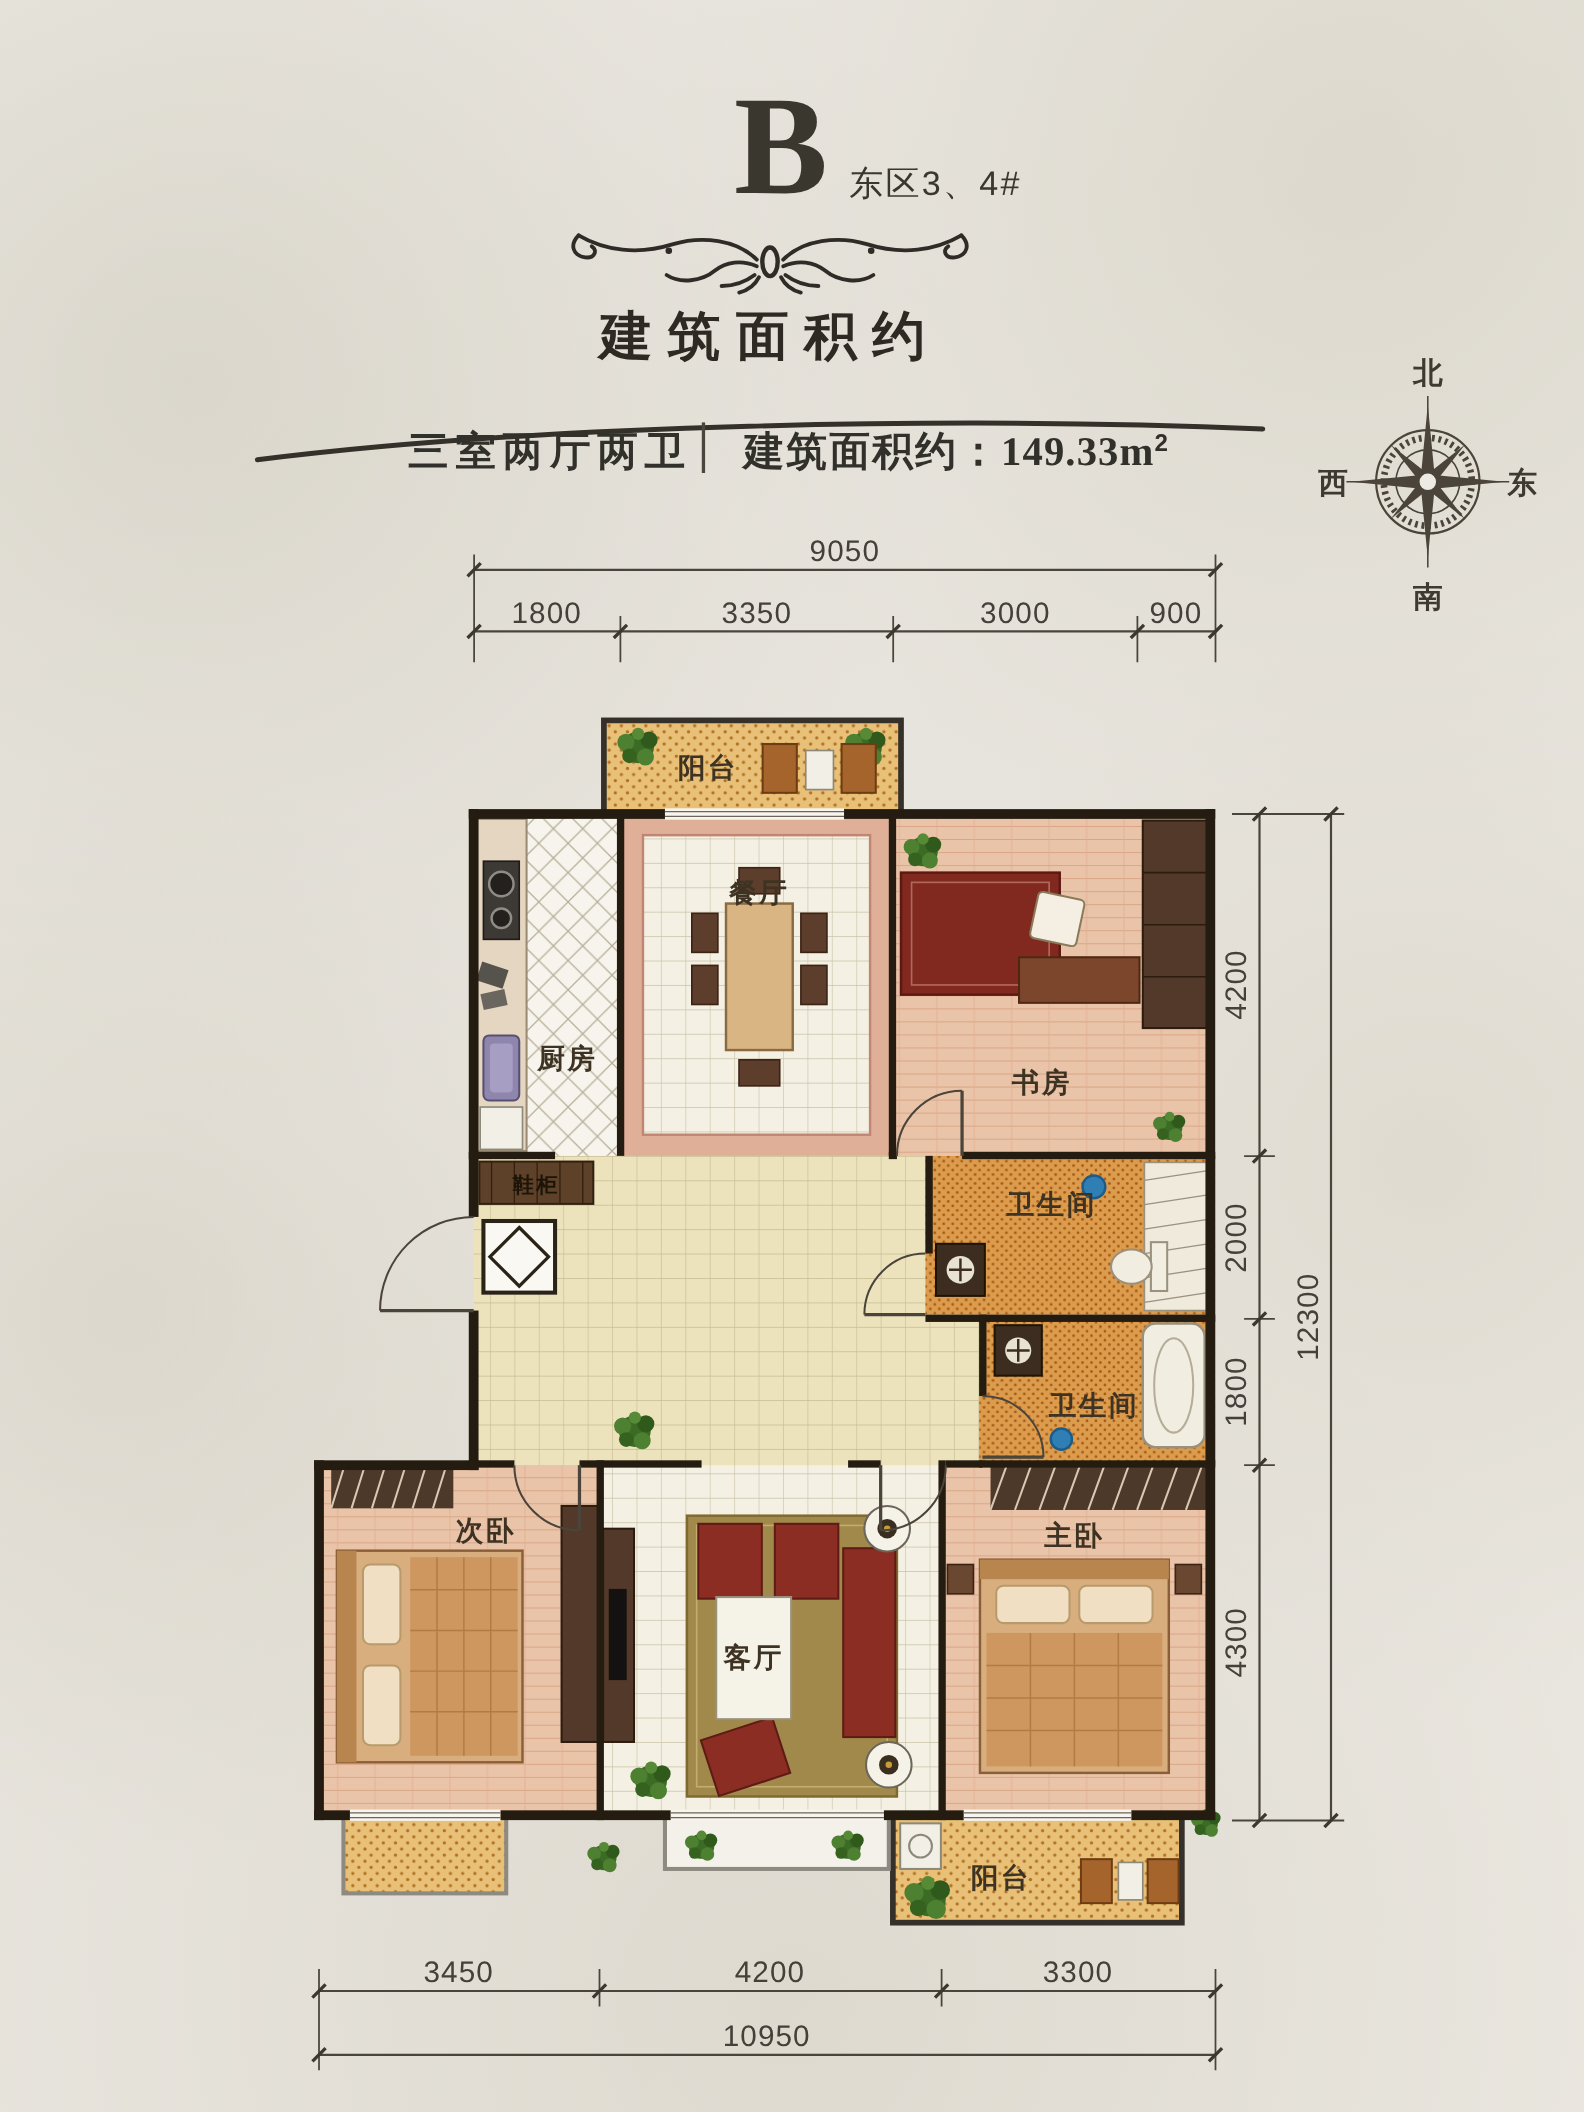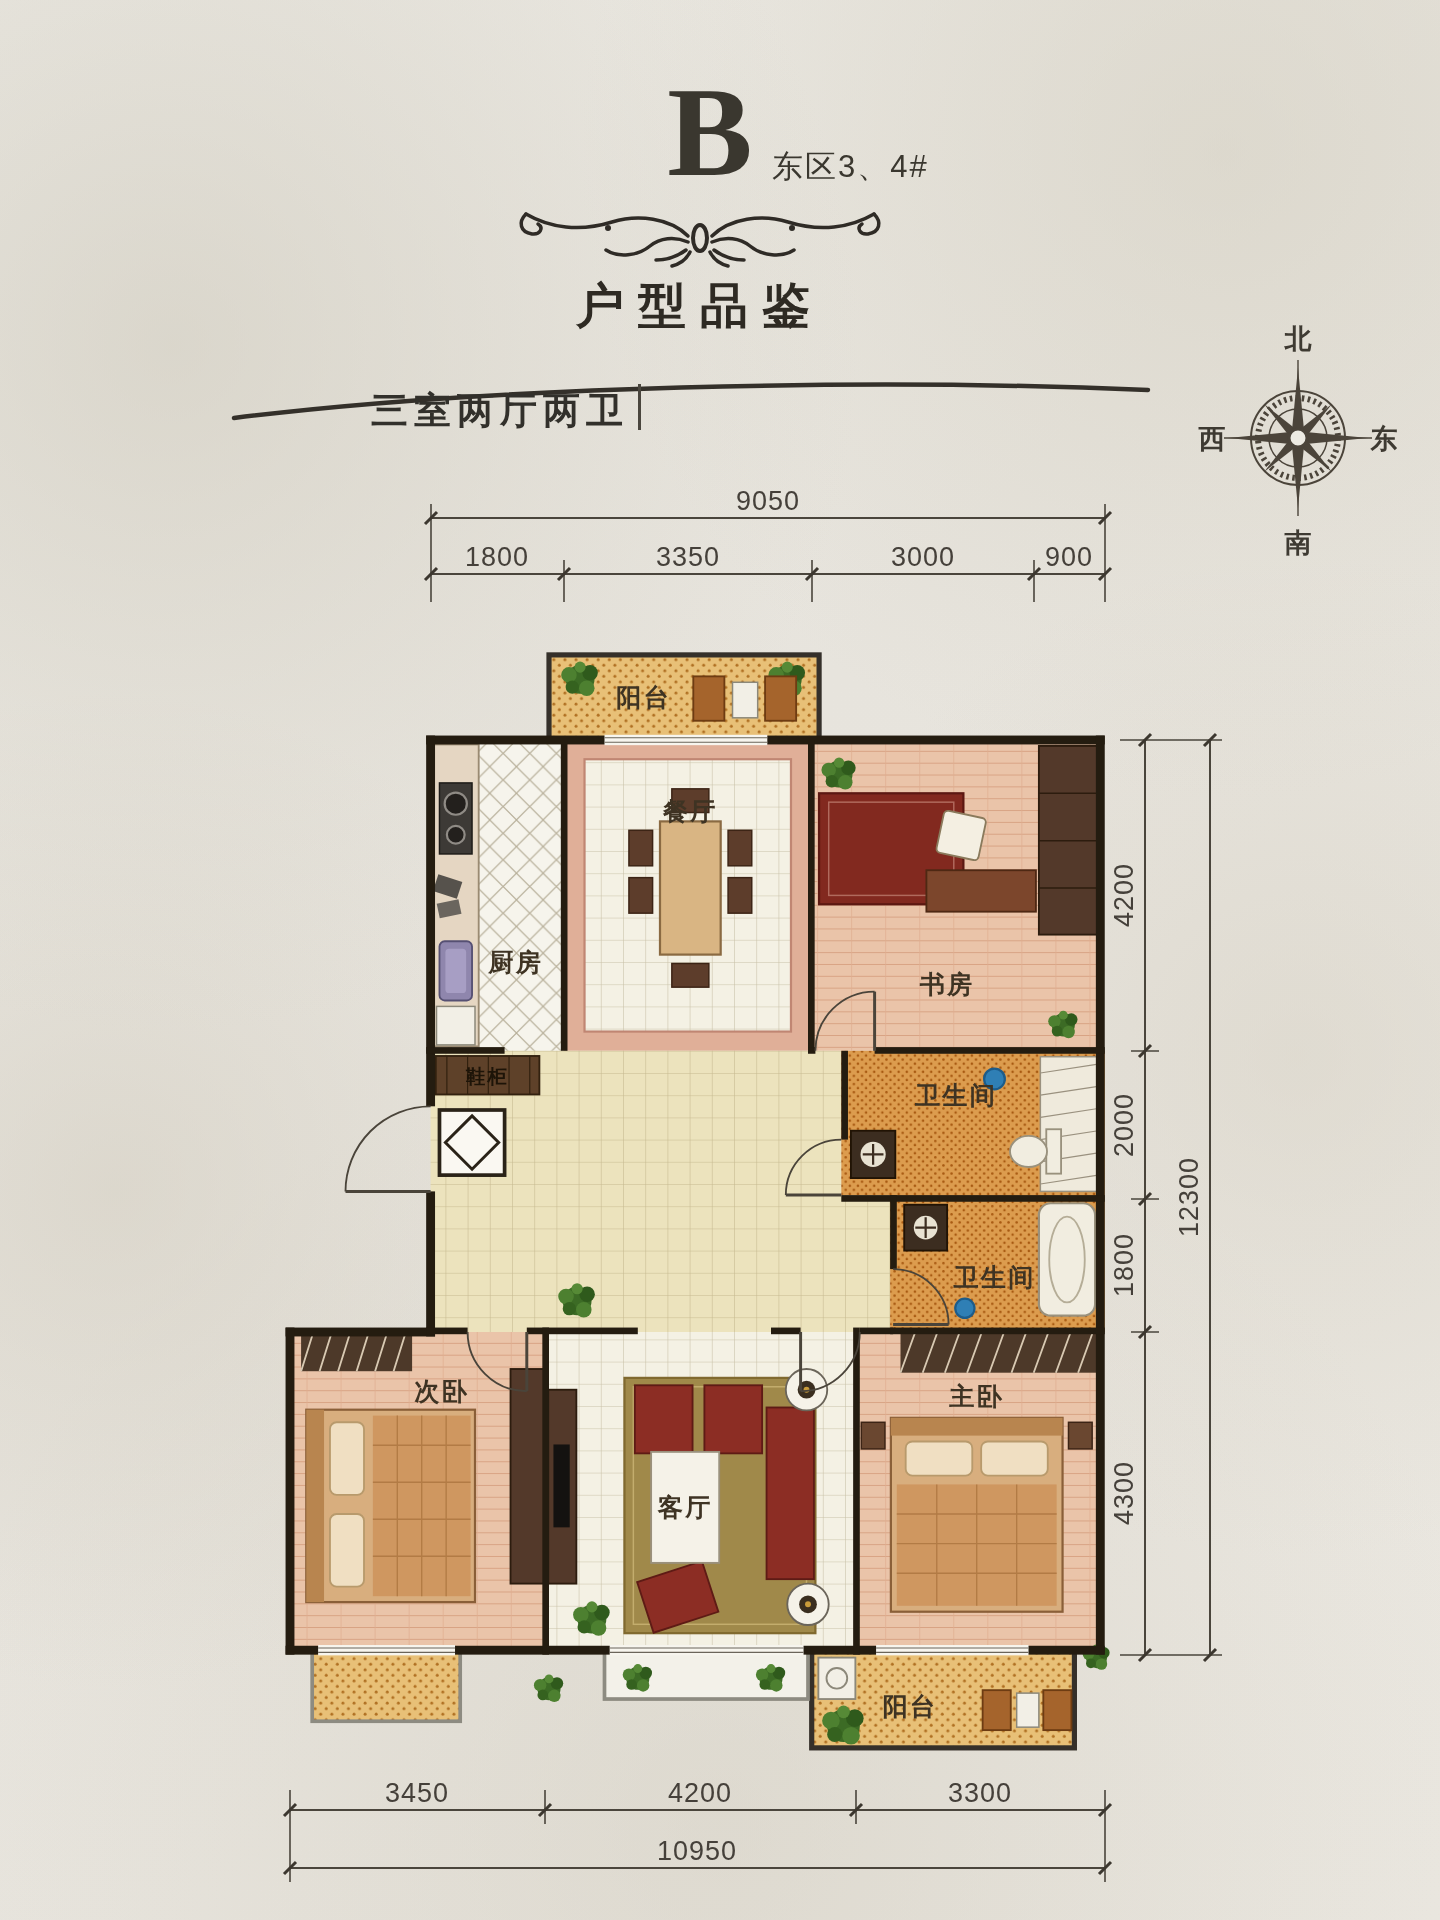--- a/index.html
+++ b/index.html
@@ -70,29 +70,30 @@
         <path d="M178 30 C 160 12 128 8 102 16 C 70 26 40 22 16 8"></path>
         <path d="M16 8 C 8 16 10 26 22 28 C 30 29 34 22 28 18"></path>
         <path d="M178 36 C 164 30 150 32 140 40 C 128 50 108 52 96 44"></path>
         <path d="M176 44 C 168 50 158 54 146 54"></path>
         <path d="M180 46 C 176 54 170 58 162 60"></path>
         <circle cx="98" cy="22" r="3" fill="#2f2b26" stroke="none"></circle>
       </g>
     </g>
   </svg>
 
-  <div class="abs main-title">户型品鉴</div>
+  <div class="abs main-title">建筑面积约</div>
 
   <svg class="abs" style="left:228px;top:372px;" width="930" height="52" viewBox="0 0 930 52">
     <path d="M 6 46 C 260 14 640 6 920 18" fill="none" stroke="#34302a" stroke-width="4.5" stroke-linecap="round"></path>
   </svg>
 
   <div class="abs spec-row">
     <span class="spec-rooms">三室两厅两卫</span>
     <span class="spec-divider"></span>
+    <span class="spec-area"><span>建筑面积约：</span><span class="num">149.33m</span><sup>2</sup></span>
   </div>
 
   <svg class="abs" style="left:1198px;top:316px;" width="200" height="250" viewBox="0 0 200 250">
     <g stroke="#4b443a" stroke-width="1.4">
       <line x1="100" y1="44" x2="100" y2="200"></line>
       <line x1="26" y1="122" x2="174" y2="122"></line>
     </g>
     <circle cx="100" cy="122" r="47" fill="none" stroke="#4b443a" stroke-width="2"></circle>
     <circle cx="100" cy="122" r="40" fill="none" stroke="#4b443a" stroke-width="6" stroke-dasharray="2.5,3.5"></circle>
     <circle cx="100" cy="122" r="29" fill="none" stroke="#4b443a" stroke-width="1.5"></circle>

